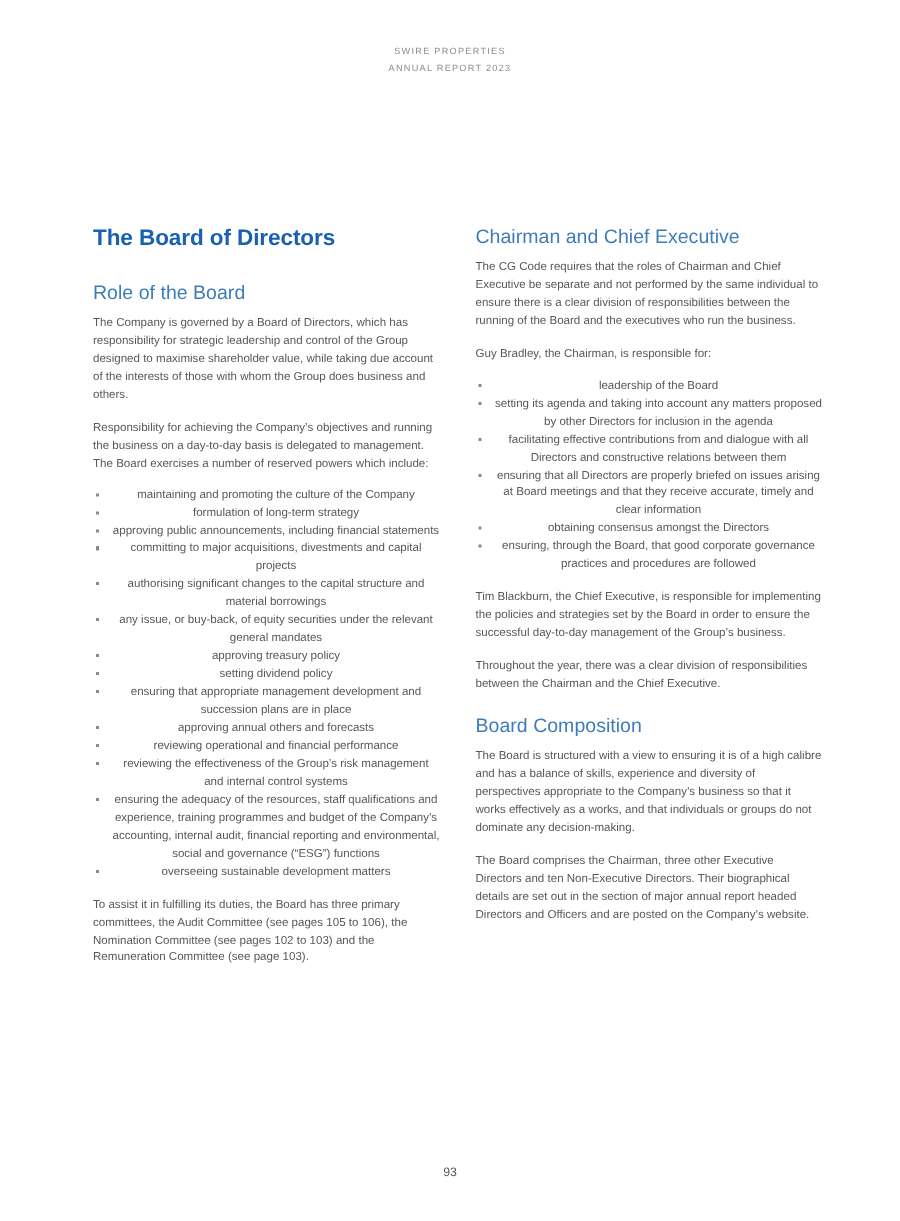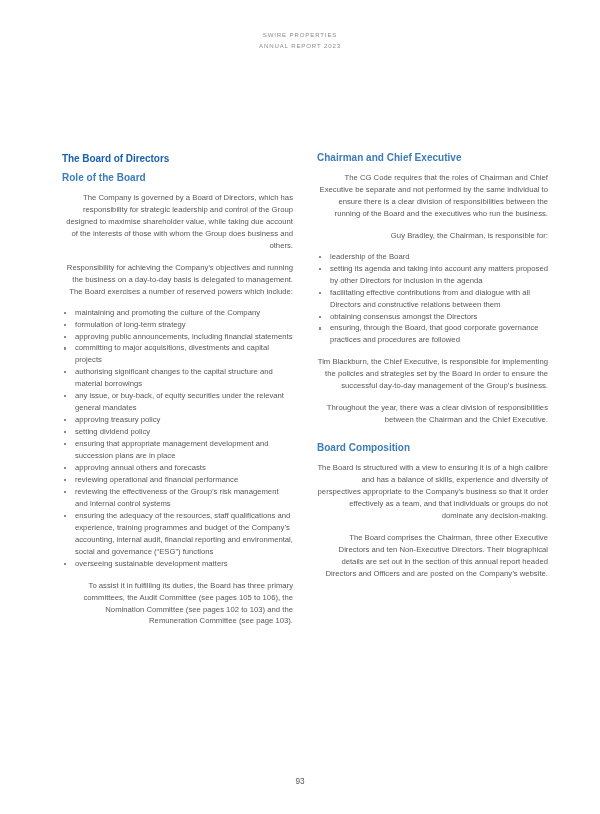--- a/index.html
+++ b/index.html
@@ -40,58 +40,58 @@
     left: 62px;
     width: 486px;
     display: flex;
     gap: 24px;
   }
   .col {
     width: 231px;
   }
 
   h1.section-title {
-    font-size: 10px;
+    font-size: 15px;
     font-weight: bold;
     color: #1a60b0;
-    margin: 0 0 6px 0;
+    margin: 0 0 23px 0;
     letter-spacing: -0.05px;
     line-height: 14px;
   }
   h2.sub-title {
-    font-size: 10px;
-    font-weight: bold;
+    font-size: 13px;
+    font-weight: normal;
     color: #3d7cb8;
     margin: 0 0 8px 0;
     line-height: 12px;
     letter-spacing: 0.02px;
   }
   h2.sub-title.spaced {
     margin-top: 16px;
   }
   h2.sub-title.first {
     margin-top: 0;
   }
 
   p.body-text {
     font-size: 7.7px;
     line-height: 11.95px;
     margin: 0 0 10px 0;
     color: #58585b;
     letter-spacing: 0.01px;
-    text-align: right;
   }
   p.body-text.tight {
     margin-bottom: 9px;
   }
 
   ul.bullets {
     list-style: none;
     margin: 0 0 10px 0;
     padding: 0;
+    text-align: center;
   }
   ul.bullets li {
     position: relative;
     padding-left: 13px;
     font-size: 7.7px;
     line-height: 11.95px;
     color: #58585b;
     margin-bottom: 0;
   }
   ul.bullets li::before {
@@ -152,27 +152,28 @@
     </div>
 
     <div class="col">
       <h2 class="sub-title first">Chairman and Chief Executive</h2>
       <p class="body-text">The CG Code requires that the roles of Chairman and Chief Executive be separate and not performed by the same individual to ensure there is a clear division of responsibilities between the running of the Board and the executives who run the business.</p>
       <p class="body-text tight">Guy Bradley, the Chairman, is responsible for:</p>
       <ul class="bullets">
         <li>leadership of the Board</li>
         <li>setting its agenda and taking into account any matters proposed by other Directors for inclusion in the agenda</li>
         <li>facilitating effective contributions from and dialogue with all Directors and constructive relations between them</li>
+        <li>ensuring that all Directors are properly briefed on issues arising at Board meetings and that they receive accurate, timely and clear information</li>
         <li>obtaining consensus amongst the Directors</li>
         <li>ensuring, through the Board, that good corporate governance practices and procedures are followed</li>
       </ul>
       <p class="body-text">Tim Blackburn, the Chief Executive, is responsible for implementing the policies and strategies set by the Board in order to ensure the successful day-to-day management of the Group’s business.</p>
       <p class="body-text">Throughout the year, there was a clear division of responsibilities between the Chairman and the Chief Executive.</p>
       <h2 class="sub-title spaced">Board Composition</h2>
-      <p class="body-text">The Board is structured with a view to ensuring it is of a high calibre and has a balance of skills, experience and diversity of perspectives appropriate to the Company’s business so that it order effectively as a team, and that individuals or groups do not dominate any decision-making.</p>
-      <p class="body-text">The Board comprises the Chairman, three other Executive Directors and ten Non-Executive Directors. Their biographical details are set out in the section of this annual report headed Directors and Officers and are posted on the Company’s website.</p>
+      <p class="body-text">The Board is structured with a view to ensuring it is of a high calibre and has a balance of skills, experience and diversity of perspectives appropriate to the Company’s business so that it works effectively as a works, and that individuals or groups do not dominate any decision-making.</p>
+      <p class="body-text">The Board comprises the Chairman, three other Executive Directors and ten Non-Executive Directors. Their biographical details are set out in the section of major annual report headed Directors and Officers and are posted on the Company’s website.</p>
     </div>
 
   </div>
 
   <div class="page-number">93</div>
 
 </div>
 
 </body></html>

